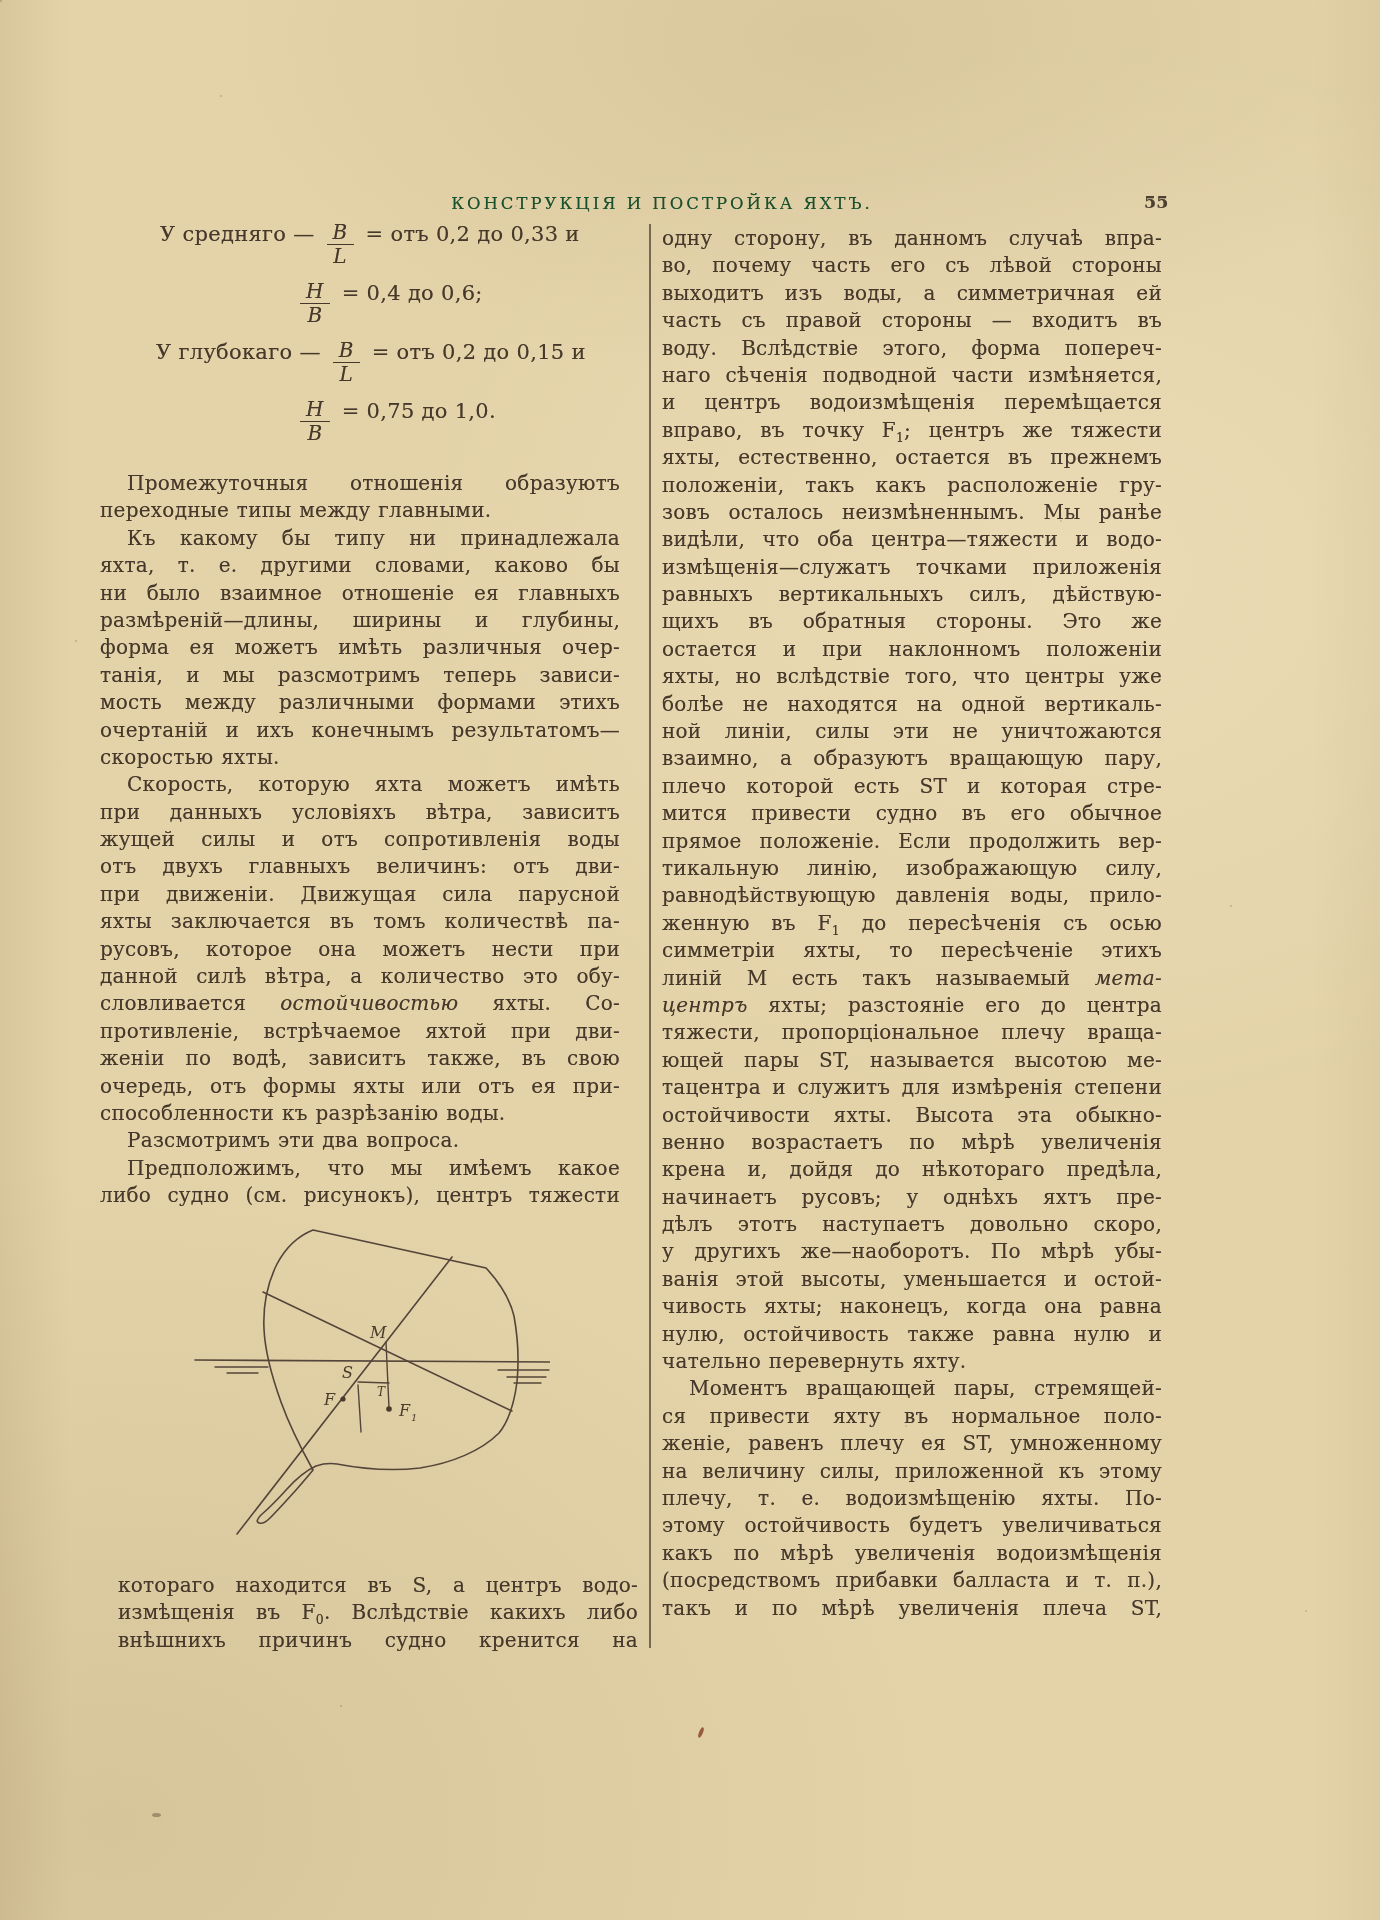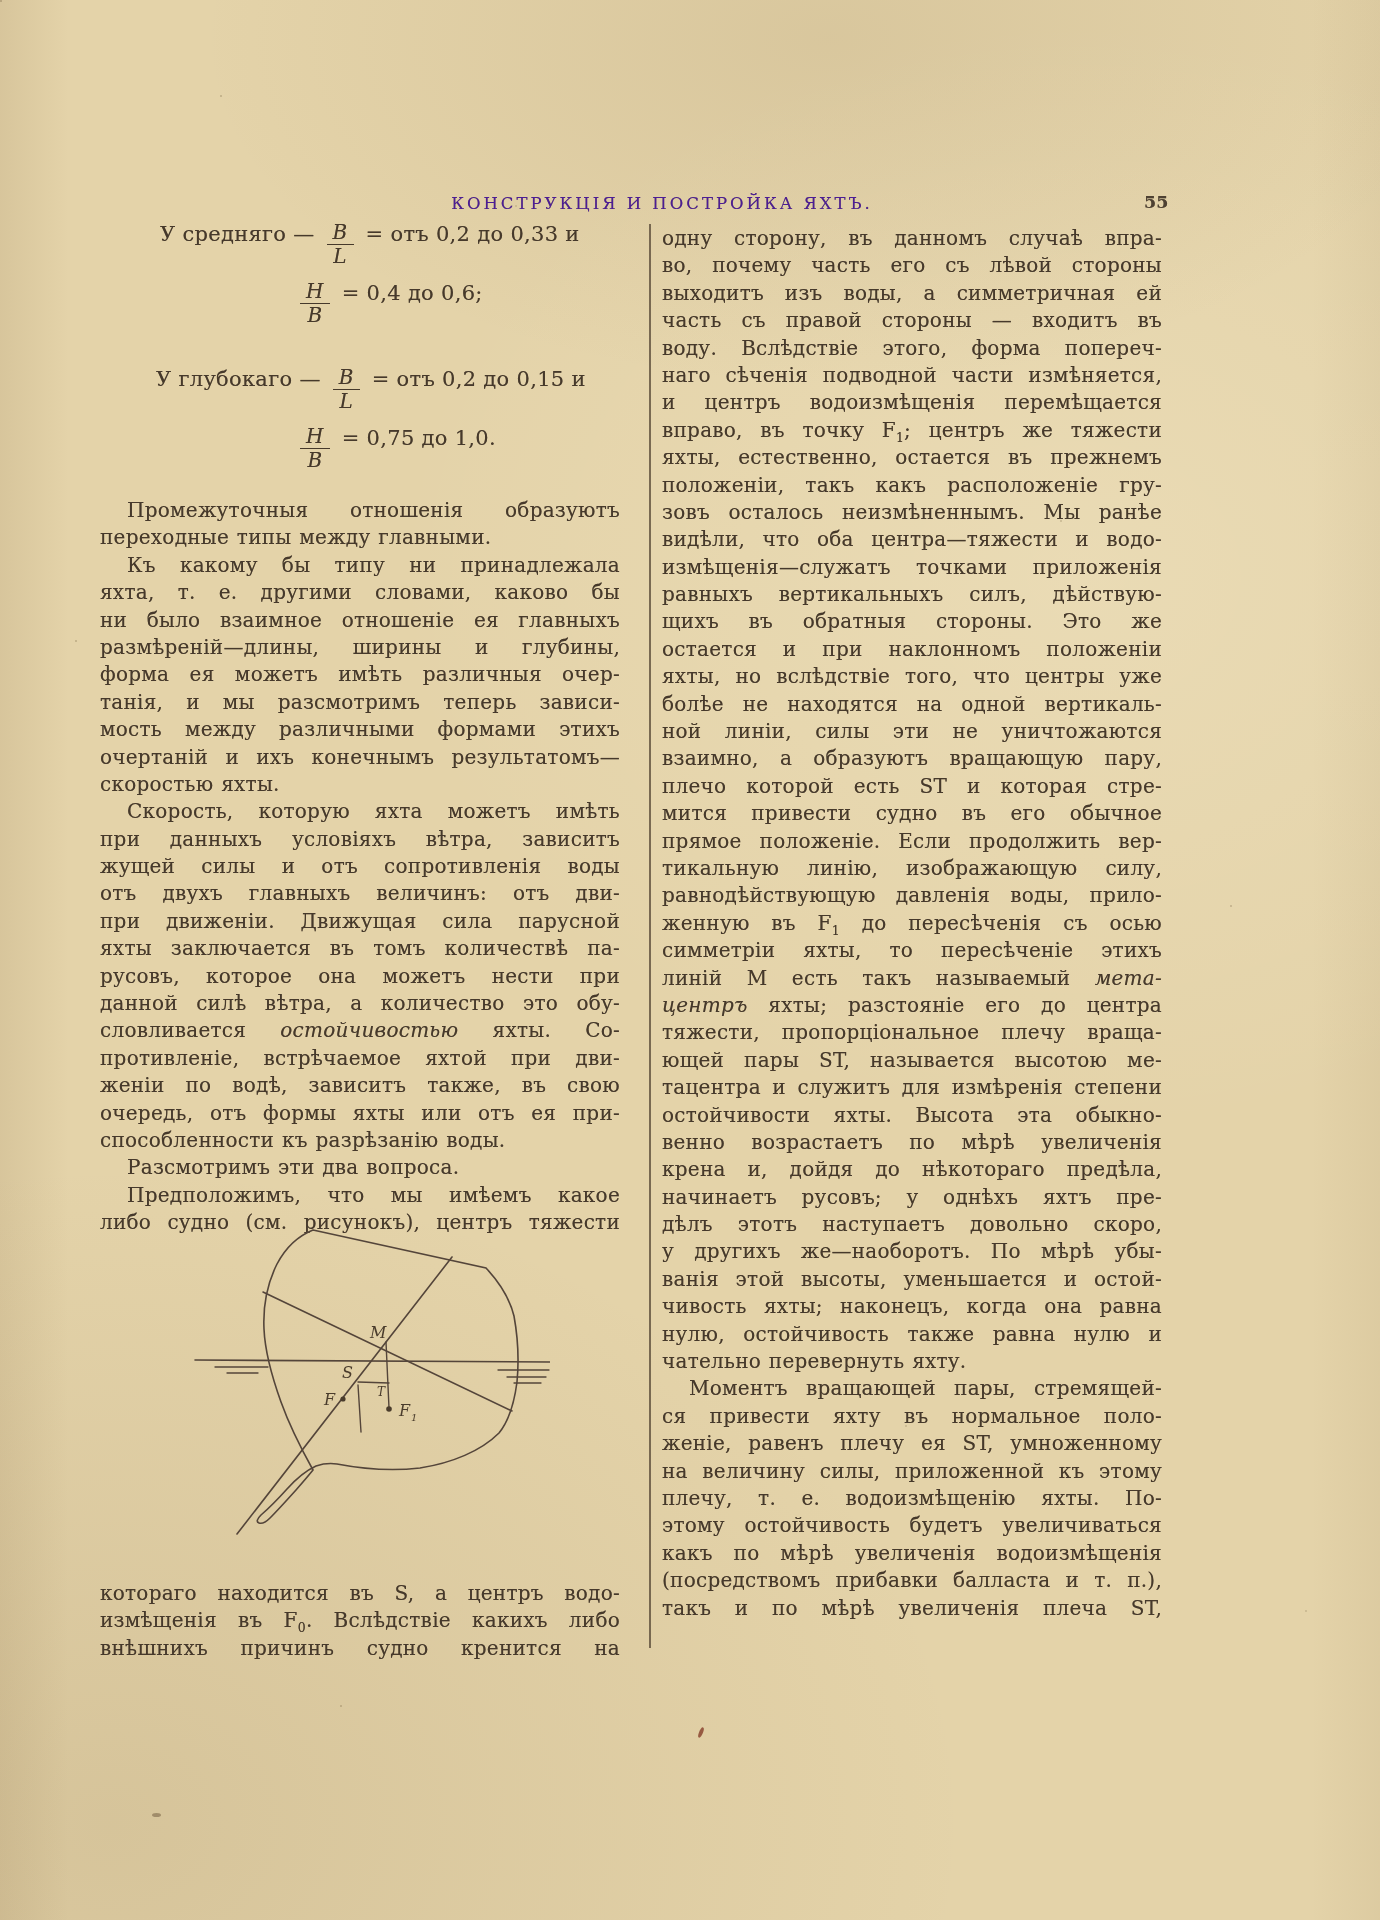--- a/index.html
+++ b/index.html
@@ -10,21 +10,21 @@
       radial-gradient(ellipse 900px 500px at 60% 2%, rgba(116,90,52,.10), transparent 70%),
       radial-gradient(ellipse 1100px 900px at 78% 30%, rgba(255,247,222,.22), transparent 62%),
       radial-gradient(ellipse 1300px 1000px at 8% 95%, rgba(120,94,54,.13), transparent 66%),
       linear-gradient(90deg, rgba(125,98,58,.12), rgba(125,98,58,0) 5%, rgba(125,98,58,0) 95%, rgba(125,98,58,.07)),
       #e4d3a9;
     color:#46392b;
   }
   .page{position:absolute;inset:0;}
   .running-title{
     position:absolute;left:662px;top:194px;transform:translateX(-50%);
-    font-size:16.5px;letter-spacing:3px;color:#4c1d95;white-space:nowrap;
+    font-size:16.5px;letter-spacing:3px;color:#14532d;white-space:nowrap;
     text-shadow:0 0 .5px rgba(78,65,50,.55);
   }
   .page-number{
     position:absolute;left:1144px;top:192px;font-size:17.5px;color:#4e4132;
     text-shadow:0 0 .5px rgba(78,65,50,.5);
     font-weight:bold;
   }
   .col-divider{
     position:absolute;left:649px;top:224px;width:1.6px;height:1424px;
     background:rgba(84,70,52,.75);
@@ -34,32 +34,32 @@
   .lines{font-size:20px;}
   .line{
     height:27.4px;line-height:27.4px;
     text-align:justify;text-align-last:justify;
     letter-spacing:.25px;word-spacing:1.2px;white-space:normal;
     text-shadow:0 0 .45px rgba(66,54,40,.5);
   }
   .line.last{text-align-last:left;}
   .line.indent{text-indent:27px;}
   .line sub{font-size:.62em;line-height:0;}
-  .left-after{position:absolute;left:100px;top:1572px;width:520px;margin-top:8px;}
+  .left-after{position:absolute;left:118px;top:1572px;width:520px;}
   
   .formulas{margin-bottom:12px;}
   .formula-row{
     display:flex;height:59px;
     font-size:21px;letter-spacing:.3px;
     text-shadow:0 0 .45px rgba(66,54,40,.5);
   }
   .formula-row .pre{margin-right:12px;}
   .formula-row.r1{padding-left:60px;}
   .formula-row.r2{padding-left:200px;}
-  .formula-row.r3{padding-left:56px;margin-top:27px;}
+  .formula-row.r3{padding-left:56px;}
   .formula-row.r4{padding-left:200px;}
   .frac{display:inline-block;text-align:center;vertical-align:middle;
     font-style:italic;font-size:20px;line-height:1.05;margin-right:12px;}
   .frac .num{display:block;padding:0 6px 1px;}
   .frac .den{display:block;border-top:1.5px solid #46392b;padding:1px 6px 0;}
   
   .figure{position:absolute;left:100px;top:1212px;width:450px;height:345px;}
   .figure svg{display:block;width:100%;height:100%;}
   .fig-label{font-style:italic;fill:#4a3c2c;font-family:"DejaVu Serif",serif;}
   

